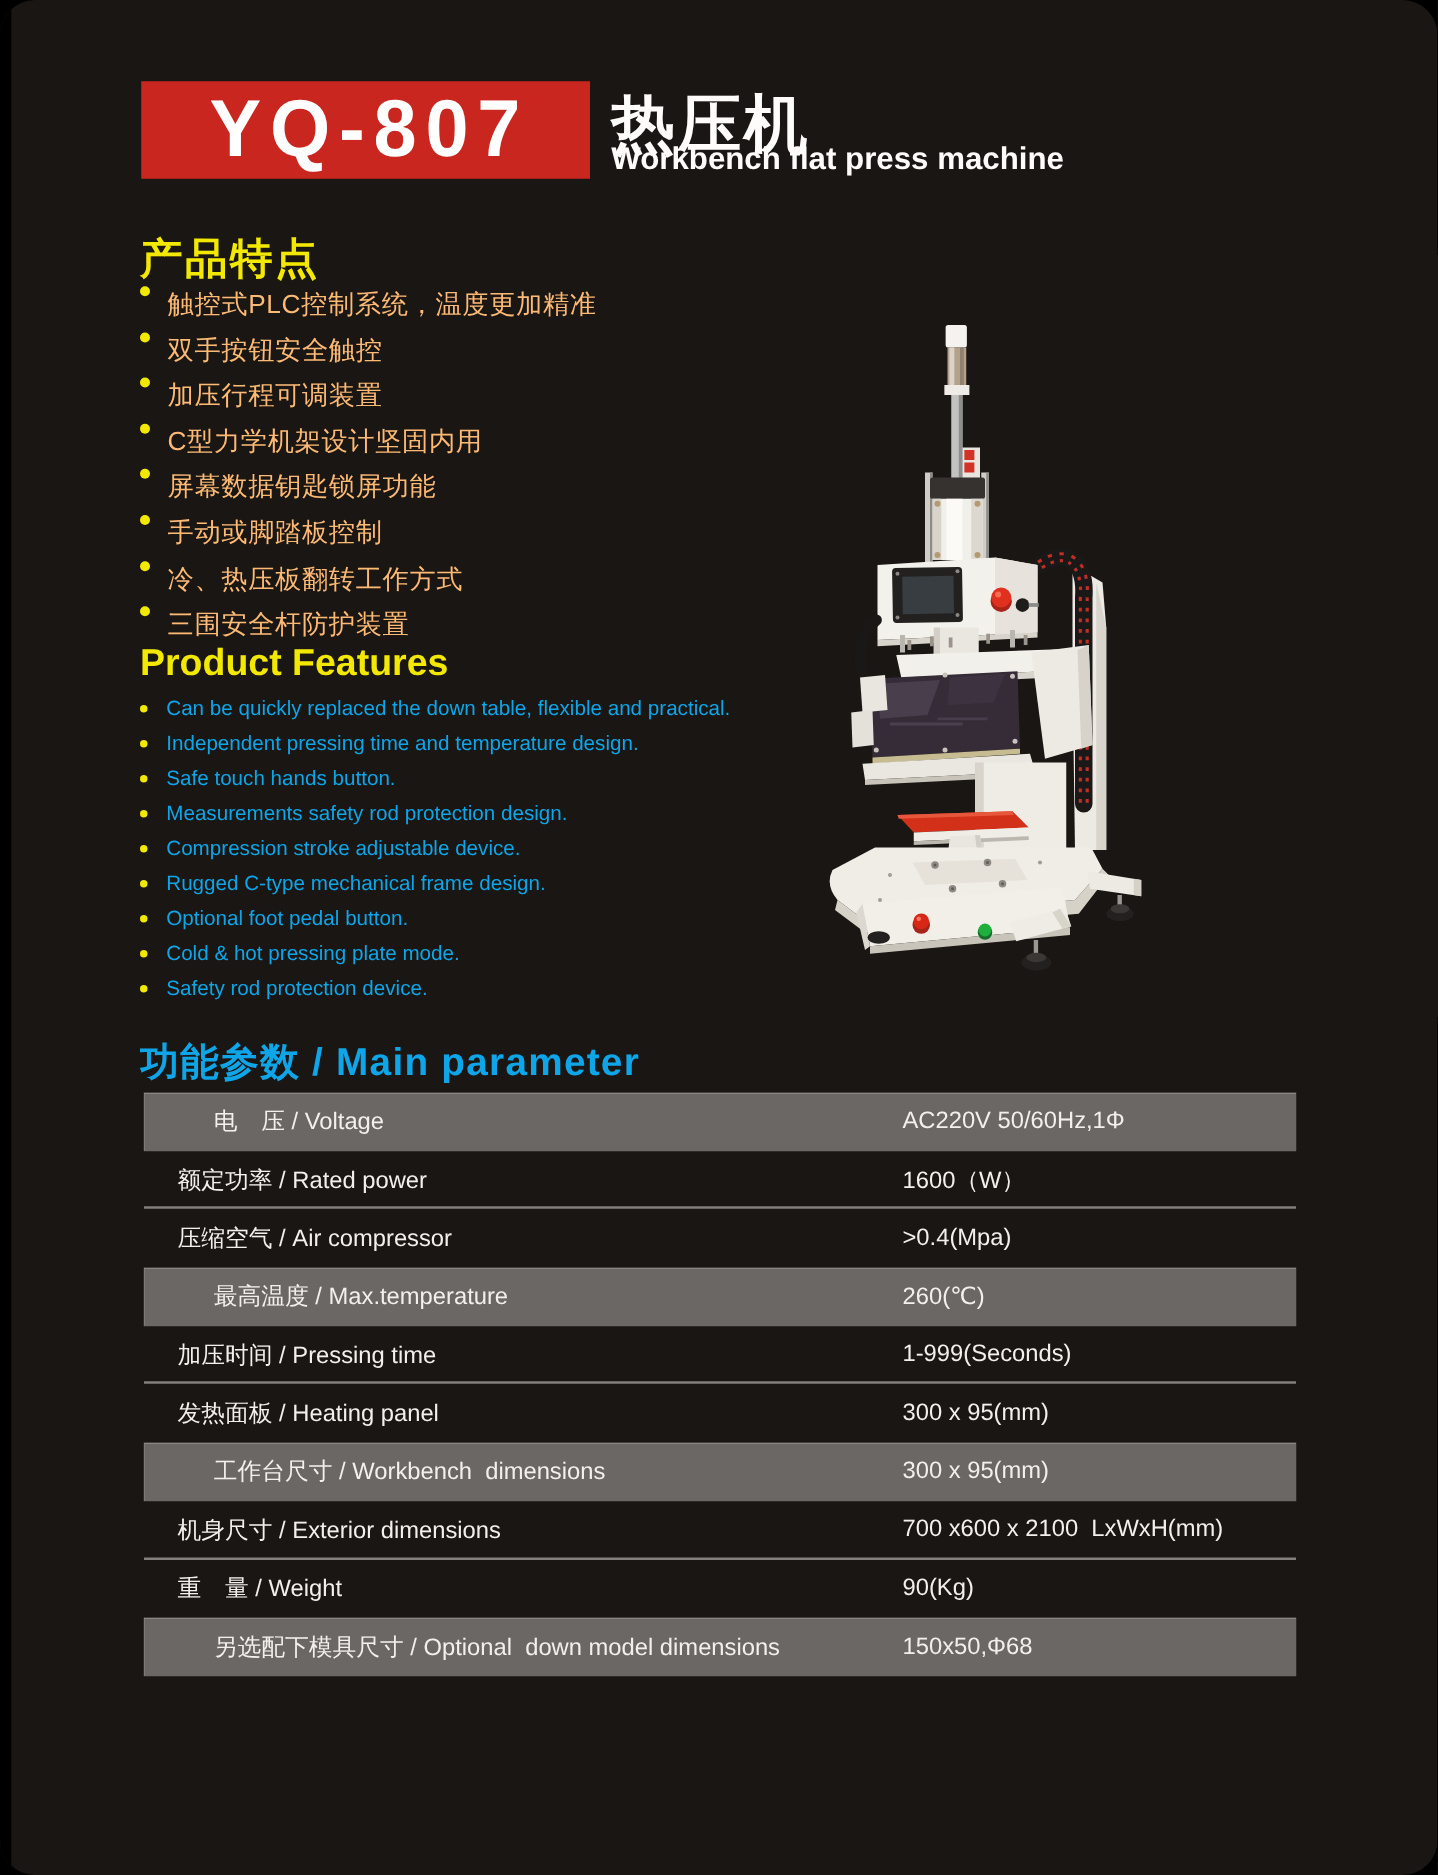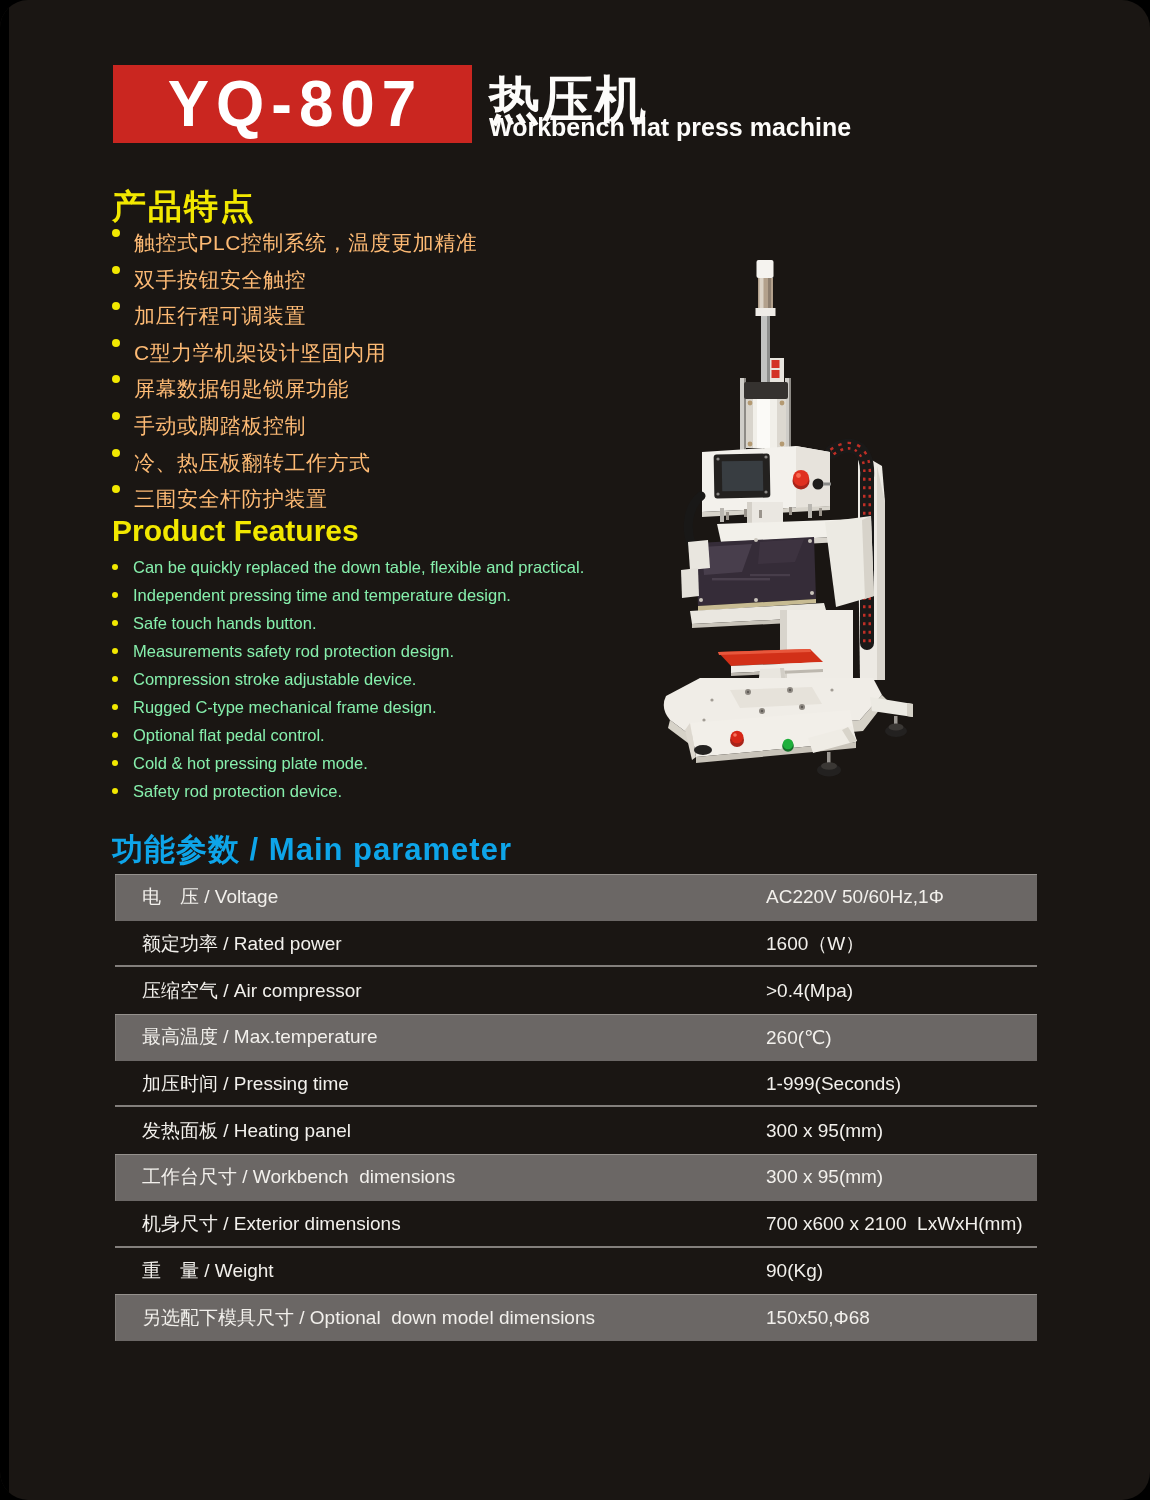--- a/index.html
+++ b/index.html
@@ -26,34 +26,34 @@
 
   
   .h-cn{position:absolute; left:112px; top:184px; font-size:34px; font-weight:bold; color:#f2e800; letter-spacing:2px;}
   .h-en{position:absolute; left:112px; top:514px; font-size:30px; font-weight:bold; color:#f2e800;}
   .h-param{position:absolute; left:112px; top:829px; font-size:31px; font-weight:bold; color:#0ea5e9; letter-spacing:1px;}
 
   ul.feature-list{list-style:none; margin:0; padding:0; position:absolute;}
   ul.cn-list{left:112px; top:229px; width:500px;}
   ul.cn-list li{height:36.6px; display:flex; align-items:flex-start; font-size:21px; color:#fdba74; letter-spacing:0.5px;}
   ul.en-list{left:112px; top:553px; width:560px;}
-  ul.en-list li{height:28px; display:flex; align-items:center; font-size:16.5px; color:#86efac;}
+  ul.en-list li{height:28px; display:flex; align-items:center; font-size:16.5px; color:#0ea5e9;}
   .dot{flex:0 0 auto; border-radius:50%; background:#f2e800; margin-right:14px;}
   .dot-cn{width:8px; height:8px;}
   .dot-en{width:6px; height:6px; margin-right:15px;}
 
   
   .param-table{position:absolute; left:115px; top:874px; width:922px;}
   .param-row{
     position:relative; height:46.7px; display:flex; align-items:center;
     font-size:19px; color:#f2f0ec;
   }
   .param-row .param-label{margin-left:27px; white-space:pre;}
-  .param-row .param-value{position:absolute; left:607px; white-space:pre;margin-left:44px;}
-  .param-row.shaded{background:#6b6765; box-shadow:inset 0 1px 0 #95918d, inset 1px 0 0 #7d7976;}
+  .param-row .param-value{position:absolute; left:607px; white-space:pre;}
+  .param-row.shaded{background:#6b6765; box-shadow:inset 0 1px 0 #95918d, inset 1px 0 0 #7d7976;padding-left:29px;}
   .param-row.divided{box-shadow:inset 0 -2px 0 #837f7c;}
 
   
   .machine{position:absolute; left:600px; top:240px; width:350px; height:580px;}
 </style>
 </head>
 <body>
 
 <div class="page">
   <div class="edge-strip"></div>
@@ -123,21 +123,21 @@
       <li>
         <span class="dot dot-en"></span>
         <span>Compression stroke adjustable device.</span>
       </li>
       <li>
         <span class="dot dot-en"></span>
         <span>Rugged C-type mechanical frame design.</span>
       </li>
       <li>
         <span class="dot dot-en"></span>
-        <span>Optional flat pedal control.</span>
+        <span>Optional foot pedal button.</span>
       </li>
       <li>
         <span class="dot dot-en"></span>
         <span>Cold &amp; hot pressing plate mode.</span>
       </li>
       <li>
         <span class="dot dot-en"></span>
         <span>Safety rod protection device.</span>
       </li>
     </ul>

